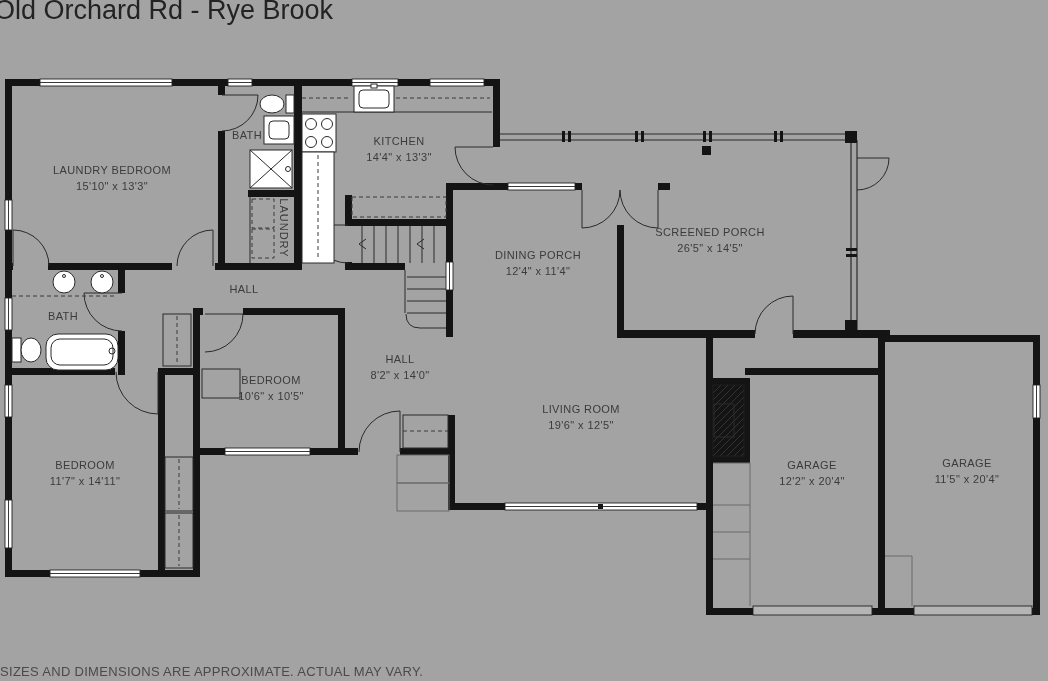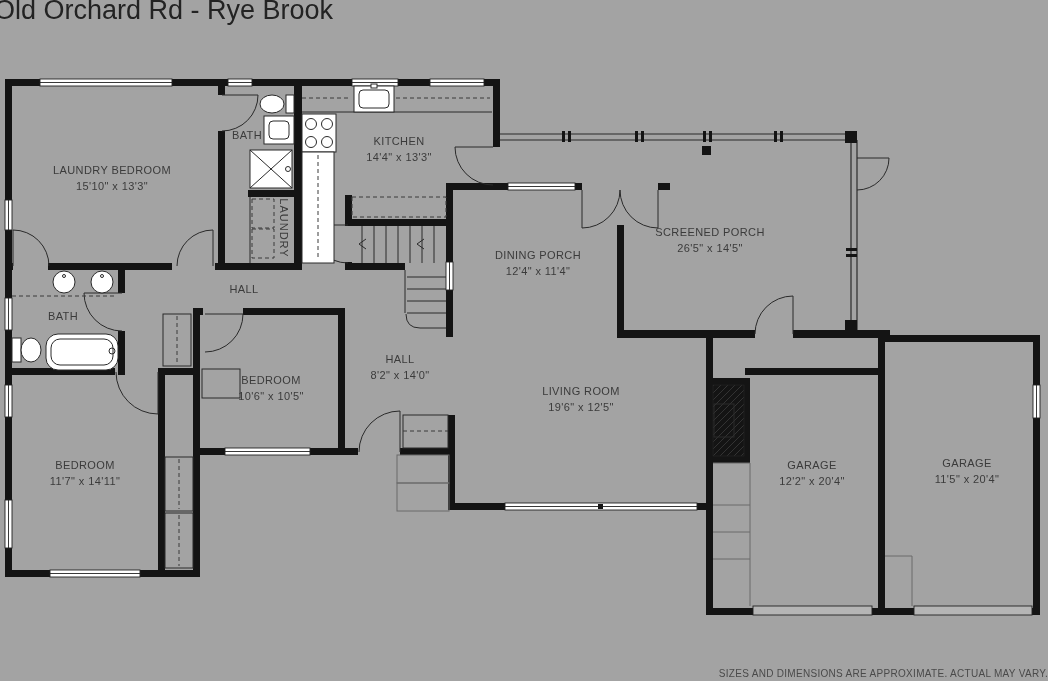--- a/index.html
+++ b/index.html
@@ -14,22 +14,22 @@
   .winc{stroke:#222;stroke-width:0.9;}
   .fix{fill:#fff;stroke:#2a2a2a;stroke-width:1;}
   .screen{stroke:#2a2a2a;stroke-width:1.2;fill:none;}
   .gdoor{fill:#b5b5b5;stroke:#222;stroke-width:0.9;}
   .page-title{position:absolute;left:-6px;top:-5px;font-size:27px;color:#232323;
               letter-spacing:0;white-space:nowrap;}
   .room-label{position:absolute;transform:translate(-50%,-50%);text-align:center;
               font-size:11px;color:#3b3b3b;letter-spacing:.4px;line-height:1.45;
               white-space:nowrap;}
   .room-label.vertical{writing-mode:vertical-rl;letter-spacing:1px;}
-  .footer-note{position:absolute;bottom:2px;left:0;width:100%;text-align:right;
-               font-size:10px;color:#4a4a4a;letter-spacing:.3px;}
+  .footer-note{position:absolute;bottom:2px;left:0;width:100%;text-align:left;
+               font-size:13px;color:#4a4a4a;letter-spacing:.3px;}
 </style>
 </head>
 <body>
 
 <div id="canvas">
 
   <svg id="plan-svg" width="1048" height="681" viewBox="0 0 1048 681">
     <defs>
       <pattern id="hatch" width="7" height="7" patternUnits="userSpaceOnUse">
         <path d="M0,7 L7,0" stroke="#333" stroke-width="1"></path>
@@ -378,21 +378,21 @@
         <div>8'2" x 14'0"</div>
       </div>
       <div class="room-label" style="left: 271px; top: 389px;">
         <div>BEDROOM</div>
         <div>10'6" x 10'5"</div>
       </div>
       <div class="room-label" style="left: 85px; top: 474px;">
         <div>BEDROOM</div>
         <div>11'7" x 14'11"</div>
       </div>
-      <div class="room-label" style="left: 581px; top: 400px;">
+      <div class="room-label" style="left: 581px; top: 418px;">
         <div>LIVING ROOM</div>
         <div>19'6" x 12'5"</div>
       </div>
       <div class="room-label" style="left: 812px; top: 474px;">
         <div>GARAGE</div>
         <div>12'2" x 20'4"</div>
       </div>
       <div class="room-label" style="left: 967px; top: 472px;">
         <div>GARAGE</div>
         <div>11'5" x 20'4"</div>

